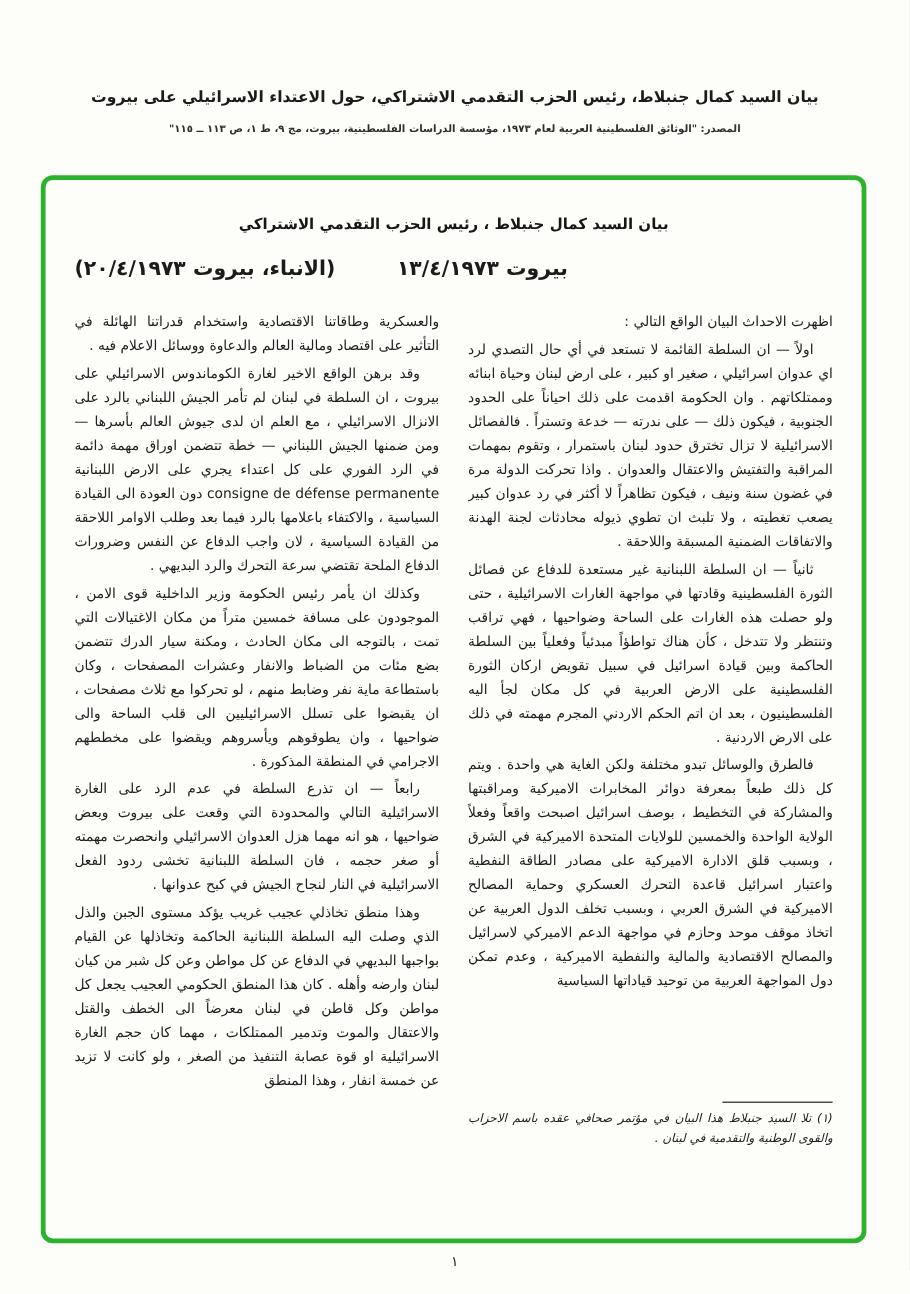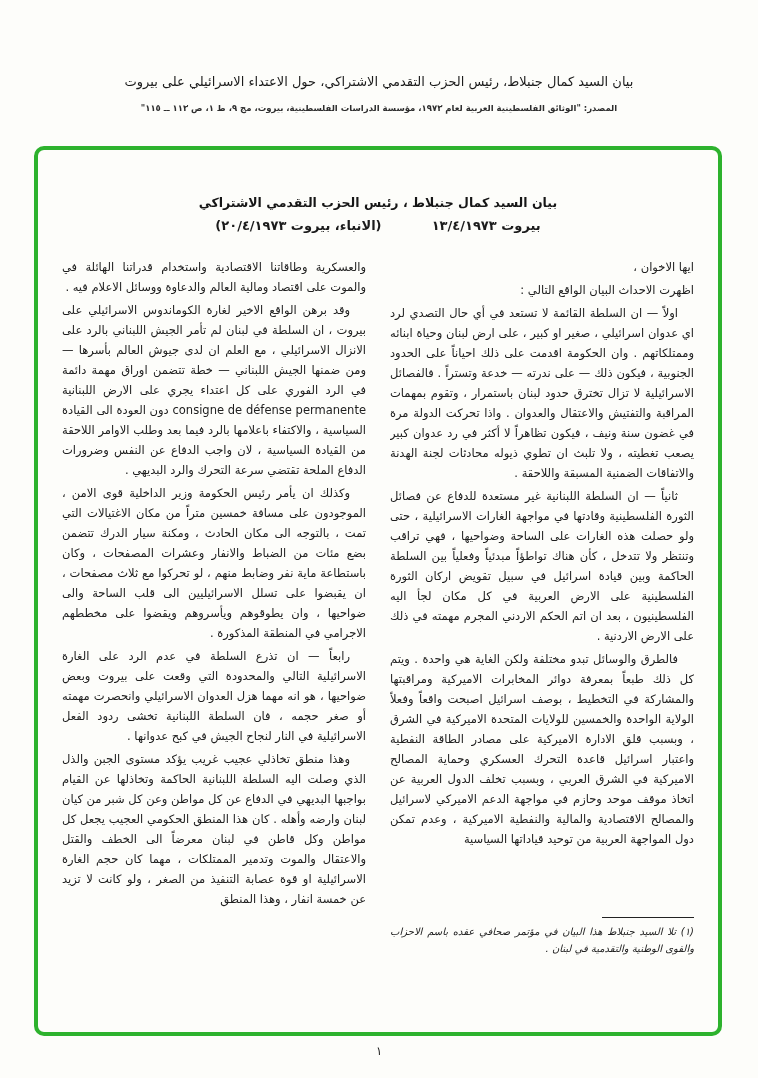--- a/index.html
+++ b/index.html
@@ -16,54 +16,54 @@
     background: #fdfdfa;
     overflow: hidden;
     direction: rtl;
     margin: 0 auto;
   }
   .header-title {
     position: absolute;
     top: 74px; left: 0; right: 0;
     text-align: center;
     font-size: 13px;
-    font-weight: normal;
+    font-weight: bold;
     letter-spacing: 0.2px;
   }
   .source-line {
     position: absolute;
     top: 103px; left: 0; right: 0;
     text-align: center;
     font-size: 8.5px;
     font-weight: bold;
     color: #2e2e2e;
   }
   .doc-frame {
     position: absolute;
     top: 146px;
     right: 36px;
     width: 688px;
     height: 890px;
     border: 4px solid #2db22d;
     border-radius: 10px;
     background: #fdfdfa;
-    padding: 41px 24px 14px 24px;
+    padding: 25px 24px 14px 24px;
     overflow: hidden;
   }
   .doc-title {
     text-align: center;
     font-weight: bold;
     font-size: 12.5px;
     line-height: 1.85;
     color: #161616;
   }
   .dateline {
-    margin-top: 4px;
-    text-align: center;
-    font-size: 13px;
+    margin-top: 16px;
+    text-align: left;
+    font-size: 17px;
     color: #1b1b1b;
   }
   .dateline .place { margin-left: 46px; font-weight: bold; }
   .dateline .src-ref { font-weight: bold; }
   .columns {
     display: flex;
     gap: 24px;
     margin-top: 24px;
     height: 700px;
     overflow: hidden;
@@ -119,34 +119,33 @@
 
     <div class="dateline">
       <span class="place">بيروت ١٣/٤/١٩٧٣</span>
       <span class="src-ref">(الانباء، بيروت ٢٠/٤/١٩٧٣)</span>
     </div>
 
     <div class="columns">
 
       <div class="column col-right">
         <div class="col-text">
-          <p class="para para-lead">ايها الاخوان ،</p>
           <p class="para para-lead">اظهرت الاحداث البيان الواقع التالي :</p>
           <p class="para">اولاً — ان السلطة القائمة لا تستعد في أي حال التصدي لرد اي عدوان اسرائيلي ، صغير او كبير ، على ارض لبنان وحياة ابنائه وممتلكاتهم . وان الحكومة اقدمت على ذلك احياناً على الحدود الجنوبية ، فيكون ذلك — على ندرته — خدعة وتستراً . فالفصائل الاسرائيلية لا تزال تخترق حدود لبنان باستمرار ، وتقوم بمهمات المراقبة والتفتيش والاعتقال والعدوان . واذا تحركت الدولة مرة في غضون سنة ونيف ، فيكون تظاهراً لا أكثر في رد عدوان كبير يصعب تغطيته ، ولا تلبث ان تطوي ذيوله محادثات لجنة الهدنة والاتفاقات الضمنية المسبقة واللاحقة .</p>
           <p class="para">ثانياً — ان السلطة اللبنانية غير مستعدة للدفاع عن فصائل الثورة الفلسطينية وقادتها في مواجهة الغارات الاسرائيلية ، حتى ولو حصلت هذه الغارات على الساحة وضواحيها ، فهي تراقب وتنتظر ولا تتدخل ، كأن هناك تواطؤاً مبدئياً وفعلياً بين السلطة الحاكمة وبين قيادة اسرائيل في سبيل تقويض اركان الثورة الفلسطينية على الارض العربية في كل مكان لجأ اليه الفلسطينيون ، بعد ان اتم الحكم الاردني المجرم مهمته في ذلك على الارض الاردنية .</p>
           <p class="para">فالطرق والوسائل تبدو مختلفة ولكن الغاية هي واحدة . ويتم كل ذلك طبعاً بمعرفة دوائر المخابرات الاميركية ومراقبتها والمشاركة في التخطيط ، بوصف اسرائيل اصبحت واقعاً وفعلاً الولاية الواحدة والخمسين للولايات المتحدة الاميركية في الشرق ، وبسبب قلق الادارة الاميركية على مصادر الطاقة النفطية واعتبار اسرائيل قاعدة التحرك العسكري وحماية المصالح الاميركية في الشرق العربي ، وبسبب تخلف الدول العربية عن اتخاذ موقف موحد وحازم في مواجهة الدعم الاميركي لاسرائيل والمصالح الاقتصادية والمالية والنفطية الاميركية ، وعدم تمكن دول المواجهة العربية من توحيد قياداتها السياسية</p>
         </div>
         <div class="footnote-block">
           <div class="footnote-rule"></div>
           <div class="footnote-text">(١) تلا السيد جنبلاط هذا البيان في مؤتمر صحافي عقده باسم الاحزاب والقوى الوطنية والتقدمية في لبنان .</div>
         </div>
       </div>
 
       <div class="column col-left">
-        <p class="para para-lead">والعسكرية وطاقاتنا الاقتصادية واستخدام قدراتنا الهائلة في والموت على اقتصاد ومالية العالم والدعاوة ووسائل الاعلام فيه .</p>
+        <p class="para para-lead">والعسكرية وطاقاتنا الاقتصادية واستخدام قدراتنا الهائلة في التأثير على اقتصاد ومالية العالم والدعاوة ووسائل الاعلام فيه .</p>
         <p class="para">وقد برهن الواقع الاخير لغارة الكوماندوس الاسرائيلي على بيروت ، ان السلطة في لبنان لم تأمر الجيش اللبناني بالرد على الانزال الاسرائيلي ، مع العلم ان لدى جيوش العالم بأسرها — ومن ضمنها الجيش اللبناني — خطة تتضمن اوراق مهمة دائمة في الرد الفوري على كل اعتداء يجري على الارض اللبنانية consigne de défense permanente دون العودة الى القيادة السياسية ، والاكتفاء باعلامها بالرد فيما بعد وطلب الاوامر اللاحقة من القيادة السياسية ، لان واجب الدفاع عن النفس وضرورات الدفاع الملحة تقتضي سرعة التحرك والرد البديهي .</p>
         <p class="para">وكذلك ان يأمر رئيس الحكومة وزير الداخلية قوى الامن ، الموجودون على مسافة خمسين متراً من مكان الاغتيالات التي تمت ، بالتوجه الى مكان الحادث ، ومكنة سيار الدرك تتضمن بضع مئات من الضباط والانفار وعشرات المصفحات ، وكان باستطاعة ماية نفر وضابط منهم ، لو تحركوا مع ثلاث مصفحات ، ان يقبضوا على تسلل الاسرائيليين الى قلب الساحة والى ضواحيها ، وان يطوقوهم ويأسروهم ويقضوا على مخططهم الاجرامي في المنطقة المذكورة .</p>
         <p class="para">رابعاً — ان تذرع السلطة في عدم الرد على الغارة الاسرائيلية التالي والمحدودة التي وقعت على بيروت وبعض ضواحيها ، هو انه مهما هزل العدوان الاسرائيلي وانحصرت مهمته أو صغر حجمه ، فان السلطة اللبنانية تخشى ردود الفعل الاسرائيلية في النار لنجاح الجيش في كبح عدوانها .</p>
         <p class="para">وهذا منطق تخاذلي عجيب غريب يؤكد مستوى الجبن والذل الذي وصلت اليه السلطة اللبنانية الحاكمة وتخاذلها عن القيام بواجبها البديهي في الدفاع عن كل مواطن وعن كل شبر من كيان لبنان وارضه وأهله . كان هذا المنطق الحكومي العجيب يجعل كل مواطن وكل قاطن في لبنان معرضاً الى الخطف والقتل والاعتقال والموت وتدمير الممتلكات ، مهما كان حجم الغارة الاسرائيلية او قوة عصابة التنفيذ من الصغر ، ولو كانت لا تزيد عن خمسة انفار ، وهذا المنطق</p>
       </div>
 
     </div>
   </div>
 
   <div class="page-number">١</div>

